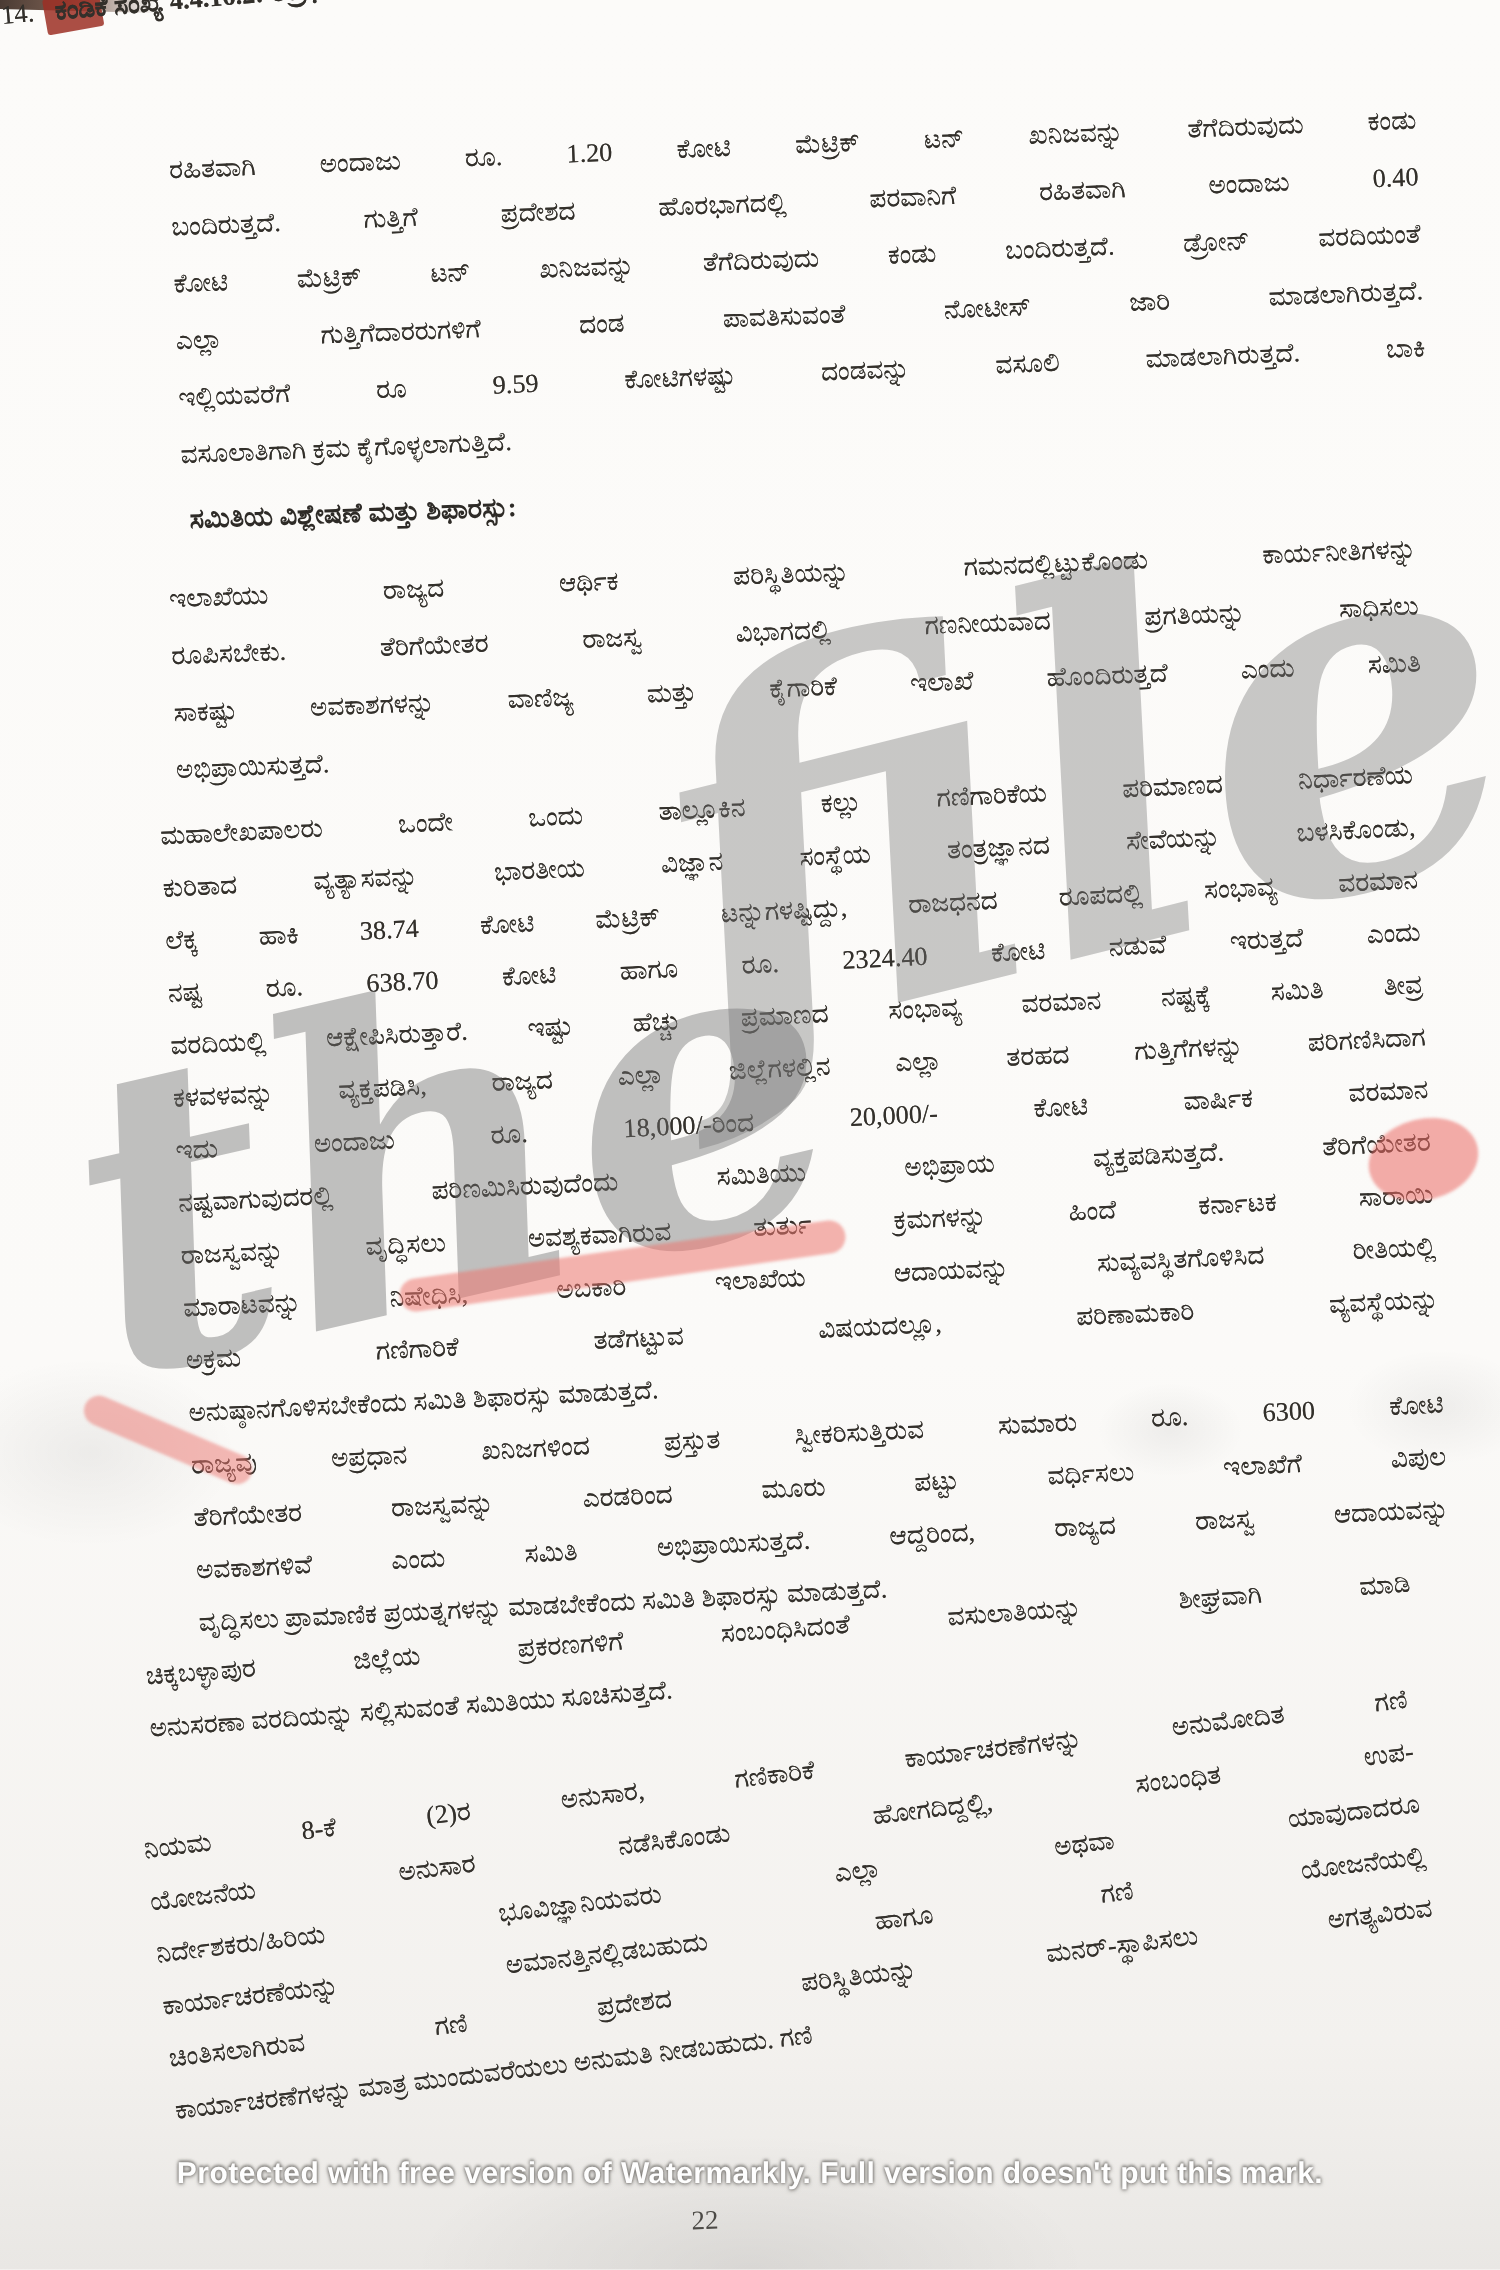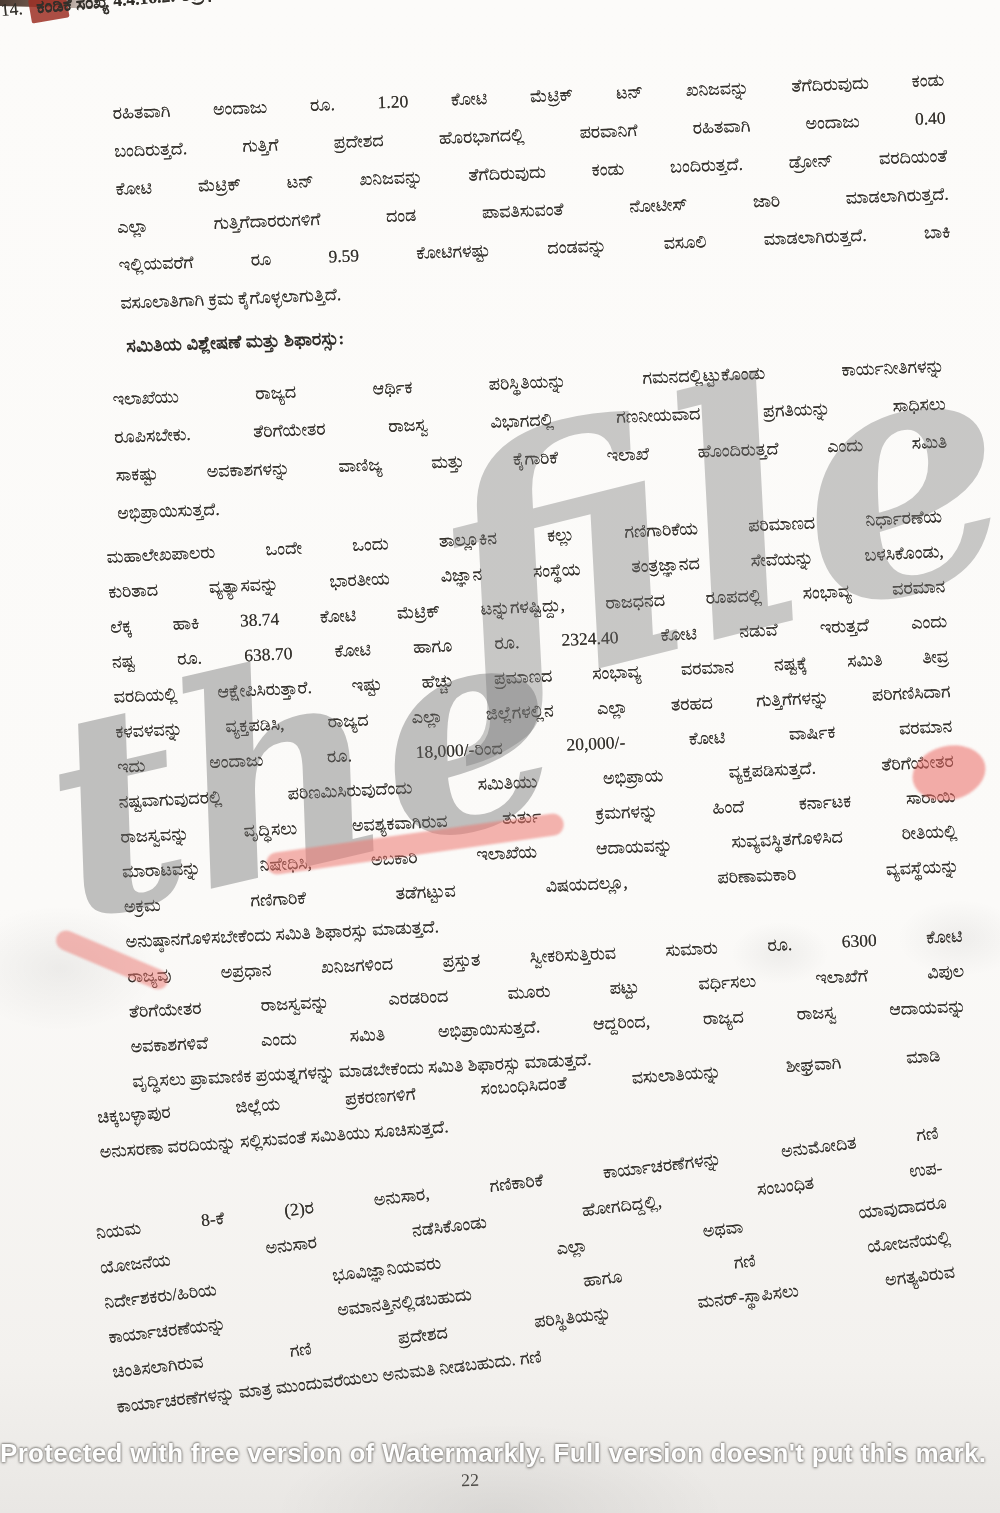--- a/index.html
+++ b/index.html
@@ -75,23 +75,23 @@
   }
   .wm-dash2{
     position:absolute;left:52px;top:950px;width:120px;height:20px;border-radius:12px;
     background:rgba(236,118,112,.5);transform:rotate(23deg);filter:blur(1px);
   }
   .wm-dot{
     position:absolute;left:912px;top:746px;width:74px;height:54px;border-radius:50%;
     background:rgba(235,105,100,.55);transform:rotate(-14deg);filter:blur(1px);
   }
   .wm-notice{
-    position:absolute;left:0;top:1438px;width:1000px;
+    position:absolute;left:0;top:1438px;width:1000px;text-align:center;
     font-family:"Liberation Sans","DejaVu Sans",sans-serif;
-    font-size:26px;font-weight:700;letter-spacing:.3px;color:#fefefe;
+    font-size:20px;font-weight:700;letter-spacing:.3px;color:#fefefe;
     text-shadow:0 0 2px rgba(125,122,118,.95),0 1px 3px rgba(110,108,104,.8),0 -1px 2px rgba(130,128,124,.7);
     white-space:nowrap;
   }
   .page-number{
     position:absolute;left:0;top:1470px;width:940px;text-align:center;
     font-size:18px;color:#4c4a46;transform:rotate(-2deg);
   }
 </style>
 </head>
 <body>

